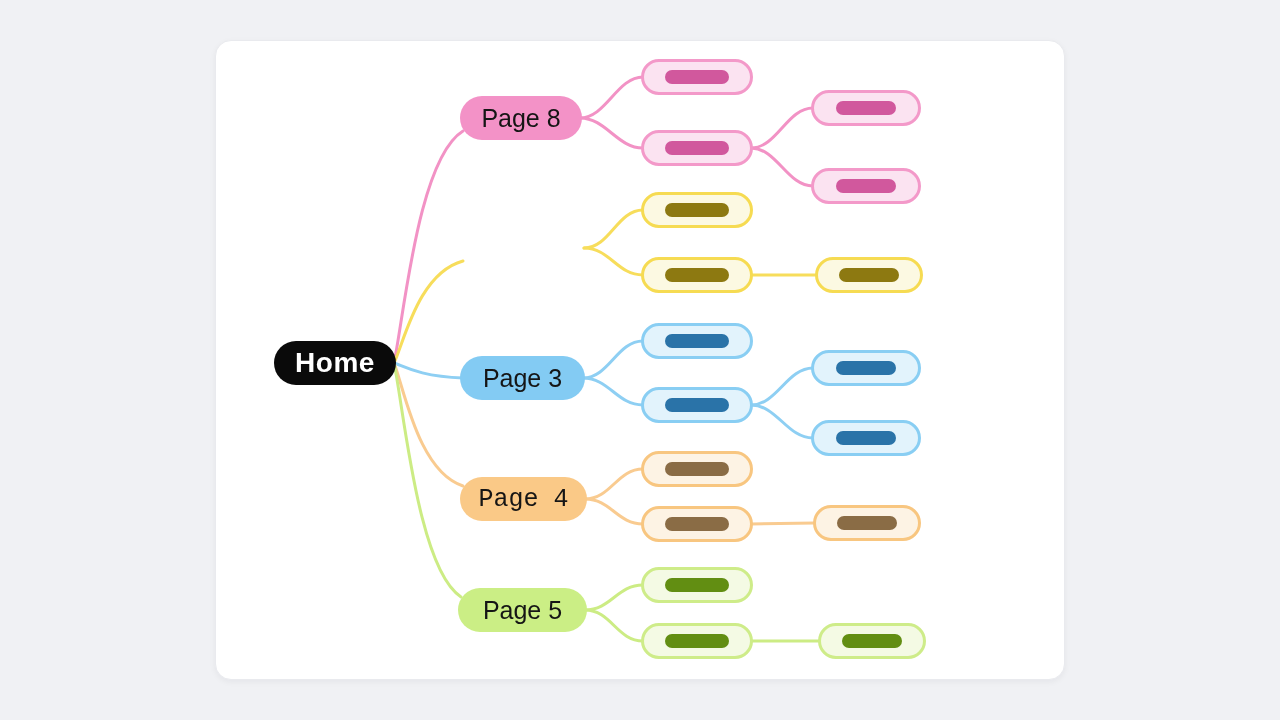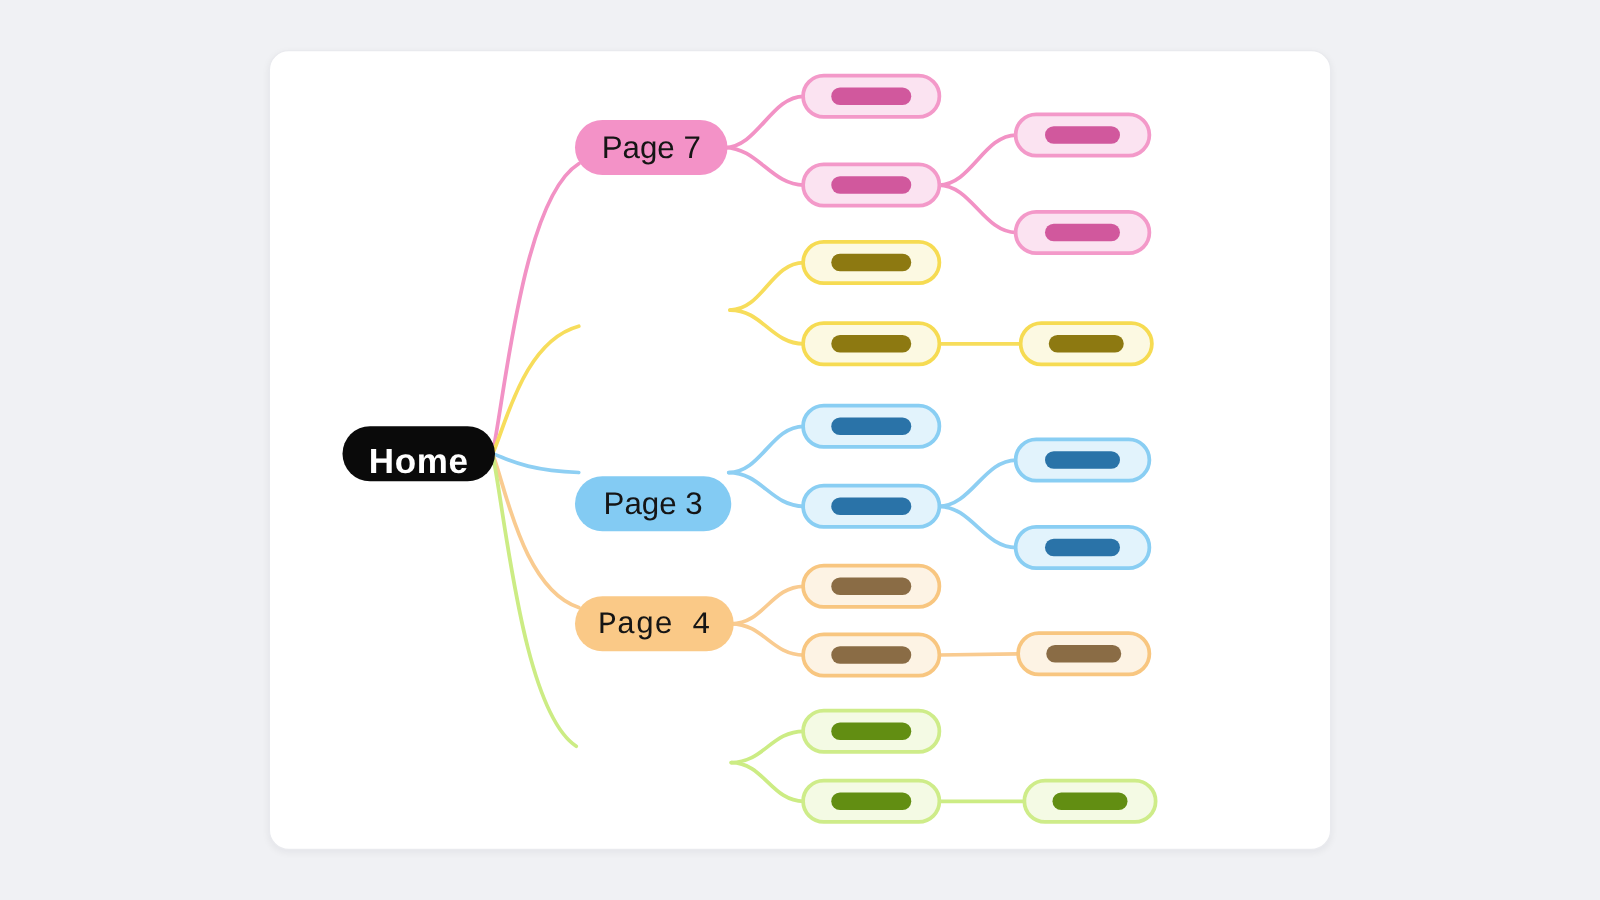--- a/index.html
+++ b/index.html
@@ -48,25 +48,25 @@
       <path d="M 535 364 C 561 364, 571 397, 597 397" fill="none" stroke="#8ECFF3" stroke-width="3" stroke-linecap="round"></path>
       <path d="M 178 322 C 188 346.6, 202 430.24, 247 445" fill="none" stroke="#F9CB90" stroke-width="3" stroke-linecap="round"></path>
       <path d="M 369 458 C 395 458, 401 428, 427 428" fill="none" stroke="#F9CB90" stroke-width="3" stroke-linecap="round"></path>
       <path d="M 369 458 C 395 458, 401 483, 427 483" fill="none" stroke="#F9CB90" stroke-width="3" stroke-linecap="round"></path>
       <path d="M 535 483 L 599 482" fill="none" stroke="#F9CB90" stroke-width="3" stroke-linecap="round"></path>
       <path d="M 178 322 C 188 368.8, 202 527.92, 245 556" fill="none" stroke="#CCEC84" stroke-width="3" stroke-linecap="round"></path>
       <path d="M 369 569 C 395 569, 401 544, 427 544" fill="none" stroke="#CCEC84" stroke-width="3" stroke-linecap="round"></path>
       <path d="M 369 569 C 395 569, 401 600, 427 600" fill="none" stroke="#CCEC84" stroke-width="3" stroke-linecap="round"></path>
       <path d="M 535 600 L 604 600" fill="none" stroke="#CCEC84" stroke-width="3" stroke-linecap="round"></path>
     </svg>
-  <div class="mm-node mm-root" style="left: 58px; top: 300px; width: 122px; height: 44px; background: rgb(10, 10, 10); color: rgb(255, 255, 255); align-items: flex-end;">
+  <div class="mm-node mm-root" style="left: 58px; top: 300px; width: 122px; height: 44px; background: rgb(10, 10, 10); color: rgb(255, 255, 255);">
     <span>Home</span>
   </div>
 <div class="mm-node mm-page" style="left: 244px; top: 55px; width: 122px; height: 44px; background: rgb(243, 146, 199);">
-      <span>Page 7</span>
+      <span>Page 8</span>
     </div>
     <div class="mm-pill" style="left: 425px; top: 18px; width: 112px; height: 36px; background: rgb(251, 227, 241); border: 3px solid rgb(243, 153, 201);">
       <div class="mm-bar" style="width: 64px; background: rgb(209, 88, 157);"></div>
     </div>
     <div class="mm-pill" style="left: 425px; top: 89px; width: 112px; height: 36px; background: rgb(251, 227, 241); border: 3px solid rgb(243, 153, 201);">
       <div class="mm-bar" style="width: 64px; background: rgb(209, 88, 157);"></div>
     </div>
     <div class="mm-pill" style="left: 595px; top: 49px; width: 110px; height: 36px; background: rgb(251, 227, 241); border: 3px solid rgb(243, 153, 201);">
       <div class="mm-bar" style="width: 60px; background: rgb(209, 88, 157);"></div>
     </div>
@@ -75,21 +75,21 @@
     </div>
     <div class="mm-pill" style="left: 425px; top: 151px; width: 112px; height: 36px; background: rgb(252, 249, 226); border: 3px solid rgb(246, 219, 82);">
       <div class="mm-bar" style="width: 64px; background: rgb(141, 121, 17);"></div>
     </div>
     <div class="mm-pill" style="left: 425px; top: 216px; width: 112px; height: 36px; background: rgb(252, 249, 226); border: 3px solid rgb(246, 219, 82);">
       <div class="mm-bar" style="width: 64px; background: rgb(141, 121, 17);"></div>
     </div>
     <div class="mm-pill" style="left: 599px; top: 216px; width: 108px; height: 36px; background: rgb(252, 249, 226); border: 3px solid rgb(246, 219, 82);">
       <div class="mm-bar" style="width: 60px; background: rgb(141, 121, 17);"></div>
     </div>
-    <div class="mm-node mm-page" style="left: 244px; top: 315px; width: 125px; height: 44px; background: rgb(131, 203, 243); margin-top: 25px;">
+    <div class="mm-node mm-page" style="left: 244px; top: 315px; width: 125px; height: 44px; background: rgb(131, 203, 243);">
       <span>Page 3</span>
     </div>
     <div class="mm-pill" style="left: 425px; top: 282px; width: 112px; height: 36px; background: rgb(226, 243, 252); border: 3px solid rgb(137, 206, 243);">
       <div class="mm-bar" style="width: 64px; background: rgb(42, 115, 168);"></div>
     </div>
     <div class="mm-pill" style="left: 425px; top: 346px; width: 112px; height: 36px; background: rgb(226, 243, 252); border: 3px solid rgb(137, 206, 243);">
       <div class="mm-bar" style="width: 64px; background: rgb(42, 115, 168);"></div>
     </div>
     <div class="mm-pill" style="left: 595px; top: 309px; width: 110px; height: 36px; background: rgb(226, 243, 252); border: 3px solid rgb(137, 206, 243);">
       <div class="mm-bar" style="width: 60px; background: rgb(42, 115, 168);"></div>
@@ -102,20 +102,23 @@
     </div>
     <div class="mm-pill" style="left: 425px; top: 410px; width: 112px; height: 36px; background: rgb(253, 243, 228); border: 3px solid rgb(248, 198, 128);">
       <div class="mm-bar" style="width: 64px; background: rgb(138, 108, 69);"></div>
     </div>
     <div class="mm-pill" style="left: 425px; top: 465px; width: 112px; height: 36px; background: rgb(253, 243, 228); border: 3px solid rgb(248, 198, 128);">
       <div class="mm-bar" style="width: 64px; background: rgb(138, 108, 69);"></div>
     </div>
     <div class="mm-pill" style="left: 597px; top: 464px; width: 108px; height: 36px; background: rgb(253, 243, 228); border: 3px solid rgb(248, 198, 128);">
       <div class="mm-bar" style="width: 60px; background: rgb(138, 108, 69);"></div>
     </div>
+    <div class="mm-node mm-page" style="left: 242px; top: 547px; width: 129px; height: 44px; background: rgb(203, 238, 133);">
+      <span>Page 5</span>
+    </div>
     <div class="mm-pill" style="left: 425px; top: 526px; width: 112px; height: 36px; background: rgb(244, 250, 228); border: 3px solid rgb(206, 236, 137);">
       <div class="mm-bar" style="width: 64px; background: rgb(98, 142, 18);"></div>
     </div>
     <div class="mm-pill" style="left: 425px; top: 582px; width: 112px; height: 36px; background: rgb(244, 250, 228); border: 3px solid rgb(206, 236, 137);">
       <div class="mm-bar" style="width: 64px; background: rgb(98, 142, 18);"></div>
     </div>
     <div class="mm-pill" style="left: 602px; top: 582px; width: 108px; height: 36px; background: rgb(244, 250, 228); border: 3px solid rgb(206, 236, 137);">
       <div class="mm-bar" style="width: 60px; background: rgb(98, 142, 18);"></div>
     </div>
   </div>

